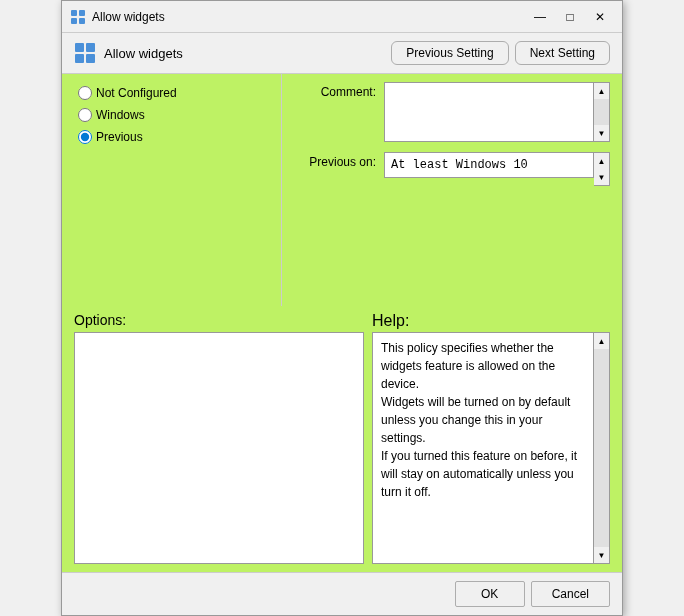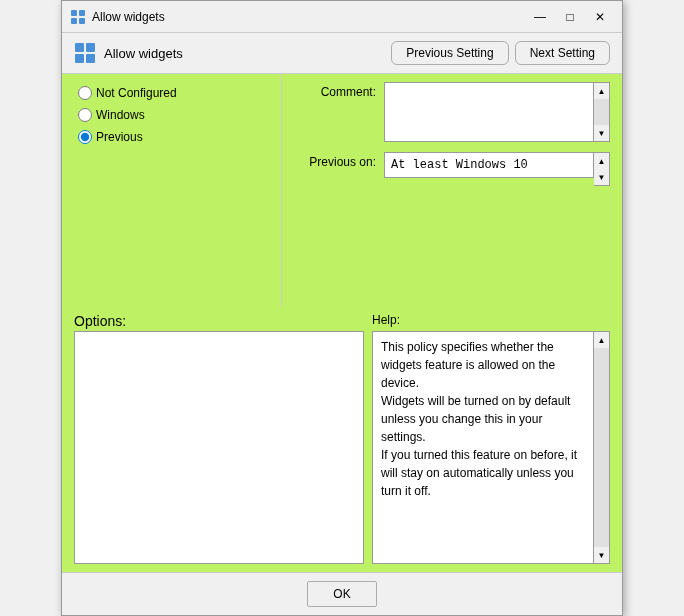--- a/index.html
+++ b/index.html
@@ -239,25 +239,25 @@
       gap: 0;
     }
     .lower-label-left {
       width: 290px;
       min-width: 290px;
       font-size: 14px;
       margin-right: 8px;
     }
     .lower-label-right {
       flex: 1;
-      font-size: 12px;
+      font-size: 16px;
     }
     .footer {
       display: flex;
-      justify-content: center;
+      justify-content: flex-end;
       padding: 8px 12px;
       gap: 6px;
       border-top: 1px solid #ccc;
       background: #f0f0f0;
     }
     .footer-btn {
       padding: 5px 20px;
       font-size: 12px;
       border: 1px solid #adadad;
       background: #f0f0f0;
@@ -367,14 +367,15 @@
       <div class="help-scrollbar">
         <button class="scroll-btn">▲</button>
         <div class="scroll-track"></div>
         <button class="scroll-btn">▼</button>
       </div>
     </div>
   </div>
 
   <div class="footer">
     <button class="footer-btn">OK</button>
+    <button class="footer-btn">Cancel</button>
   </div>
 </div>
 
 </body></html>

